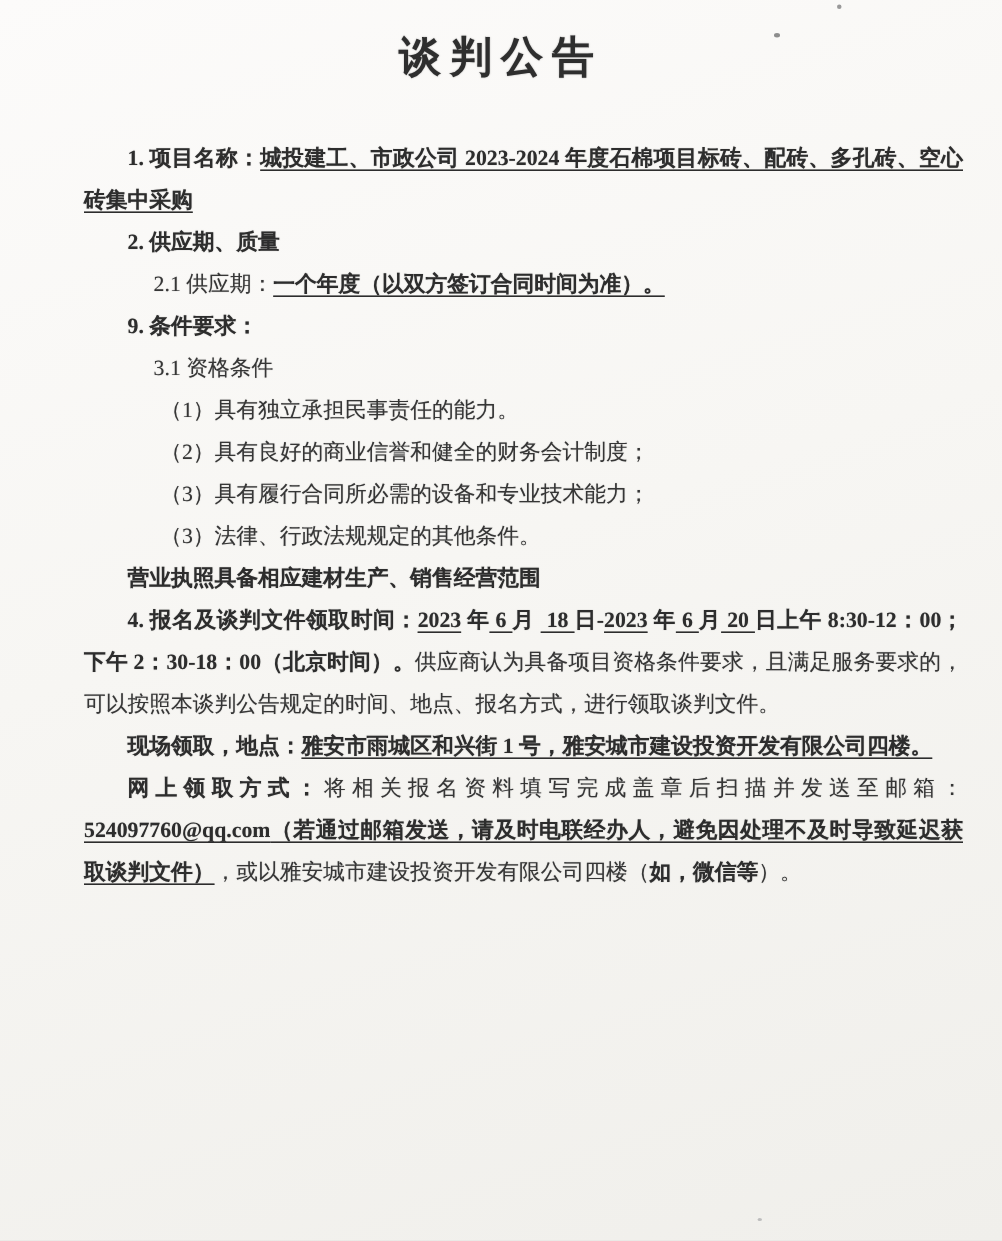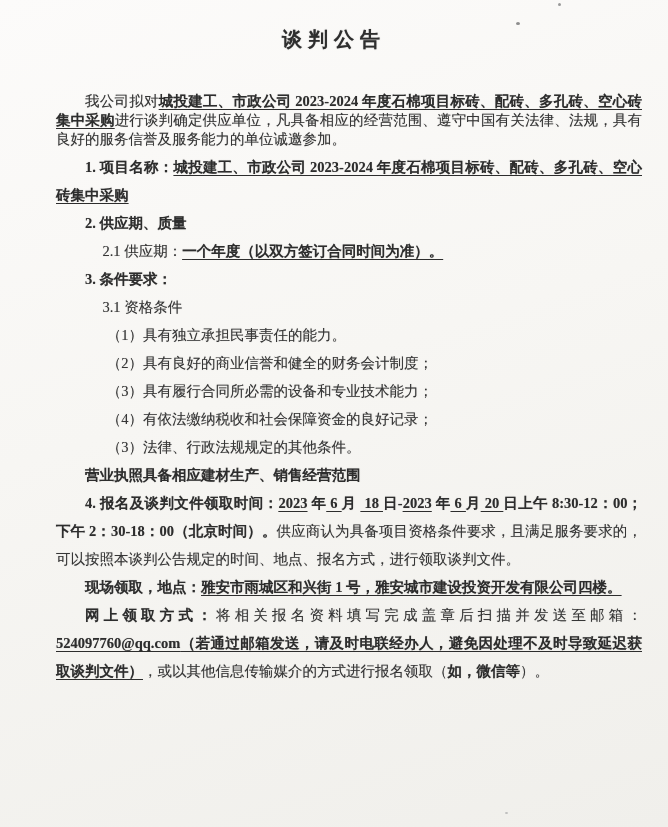--- a/index.html
+++ b/index.html
@@ -10,21 +10,21 @@
     background:linear-gradient(162deg,#fcfbfa 0%,#f7f6f3 45%,#f0efeb 100%);
     font-family:"Liberation Serif","DejaVu Serif",serif;
     color:#363636;
     overflow:hidden;
     box-sizing:border-box;
   }
   .doc-title{
     margin:0;
     padding-top:22px;
     text-align:center;
-    font-size:20px;
+    font-size:28px;
     line-height:34px;
     font-weight:700;
     letter-spacing:6px;
     color:#2e2e2e;
     text-shadow:0 0 1px rgba(60,60,60,.55);
   }
   .body{
     padding:36px 26px 0 56px;
     font-size:14.5px;
     text-align:justify;
@@ -48,43 +48,41 @@
 <div class="page">
 
   <div class="speck speck1"></div>
   <div class="speck speck2"></div>
   <div class="speck speck3"></div>
 
   <h1 class="doc-title">谈判公告</h1>
 
   <div class="body">
 
-    <p class="tight ind2"><span>我公司拟对</span><span class="b u">城投建工、市政公司 2023-2024 年度石棉项目标砖、配砖、多孔砖、空心砖集中采购</span><span>进行谈判确定供应单位，凡具备相应的经营范围、遵守中国有关法律、法规，具有良好的服务信誉及服务能力的单位诚邀参加。</span></p>
 
     <p class="ind2"><span class="b">1. 项目名称：</span><span class="b u">城投建工、市政公司 2023-2024 年度石棉项目标砖、配砖、多孔砖、空心砖集中采购</span></p>
 
     <p class="ind2"><span class="b">2. 供应期、质量</span></p>
 
     <p class="ind3"><span>2.1 供应期：</span><span class="b u">一个年度（以双方签订合同时间为准）。</span></p>
 
 
-    <p class="ind2"><span class="b">3. 条件要求：</span></p>
+    <p class="ind2"><span class="b">9. 条件要求：</span></p>
 
     <p class="ind3"><span>3.1 资格条件</span></p>
 
     <p class="ind35"><span>（1）具有独立承担民事责任的能力。</span></p>
     <p class="ind35"><span>（2）具有良好的商业信誉和健全的财务会计制度；</span></p>
     <p class="ind35"><span>（3）具有履行合同所必需的设备和专业技术能力；</span></p>
-    <p class="ind35"><span>（4）有依法缴纳税收和社会保障资金的良好记录；</span></p>
     <p class="ind35"><span>（3）法律、行政法规规定的其他条件。</span></p>
 
 
     <p class="ind2"><span class="b">营业执照具备相应建材生产、销售经营范围</span></p>
 
     <p class="ind2"><span class="b">4. 报名及谈判文件领取时间：</span><span class="b u">2023</span><span class="b"> 年</span><span class="b u">&nbsp;6&nbsp;</span><span class="b">月 </span><span class="b u">&nbsp;18&nbsp;</span><span class="b">日-</span><span class="b u">2023</span><span class="b"> 年</span><span class="b u">&nbsp;6&nbsp;</span><span class="b">月</span><span class="b u">&nbsp;20&nbsp;</span><span class="b">日上午 8:30-12：00；下午 2：30-18：00（北京时间）。</span><span>供应商认为具备项目资格条件要求，且满足服务要求的，可以按照本谈判公告规定的时间、地点、报名方式，进行领取谈判文件。</span></p>
 
 
     <p class="ind2"><span class="b">现场领取，地点：</span><span class="b u">雅安市雨城区和兴街 1 号，雅安城市建设投资开发有限公司四楼。</span></p>
 
-    <p class="ind2"><span class="b">网上领取方式：</span><span>将相关报名资料填写完成盖章后扫描并发送至邮箱：</span><span class="b u">524097760@qq.com</span><span class="b u">（若通过邮箱发送，请及时电联经办人，避免因处理不及时导致延迟获取谈判文件）</span><span>，或以</span><span>其他信息传输媒介的方式进行报名领取（</span><span class="b">如，微信等</span><span>）。</span></p>
+    <p class="ind2"><span class="b">网上领取方式：</span><span>将相关报名资料填写完成盖章后扫描并发送至邮箱：</span><span class="b u">524097760@qq.com</span><span class="b u">（若通过邮箱发送，请及时电联经办人，避免因处理不及时导致延迟获取谈判文件）</span><span>，或以</span><span>雅安城市建设投资开发有限公司四楼（</span><span class="b">如，微信等</span><span>）。</span></p>
 
   </div>
 </div>
 
 </body></html>

